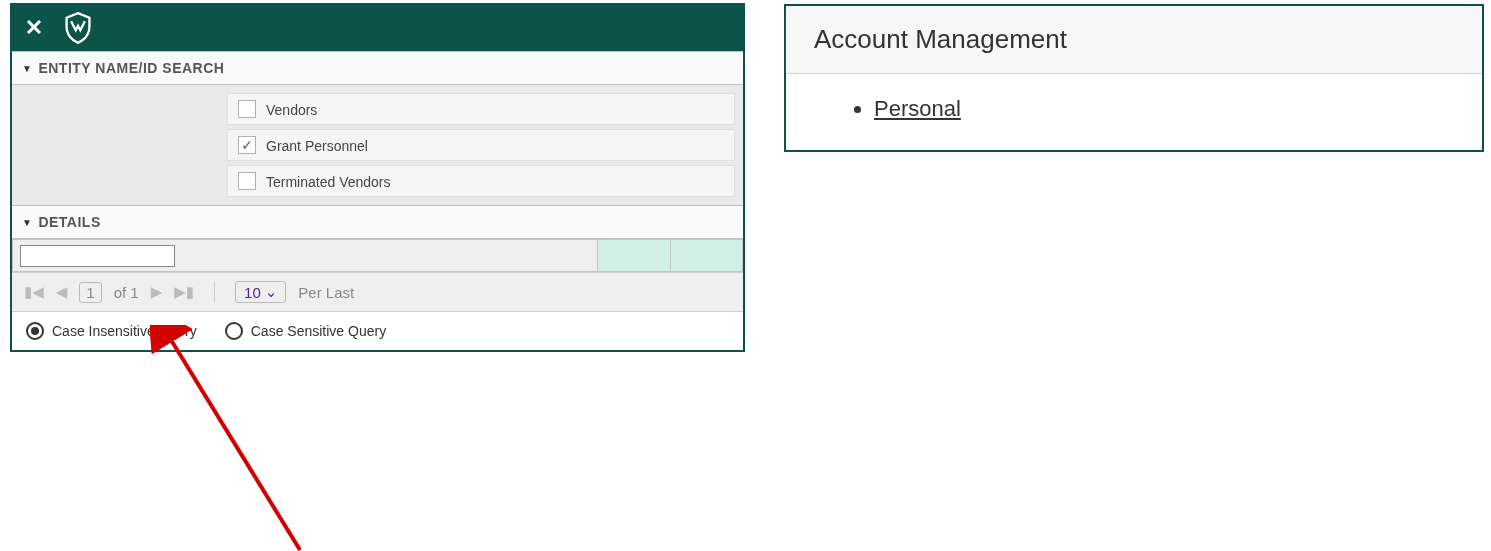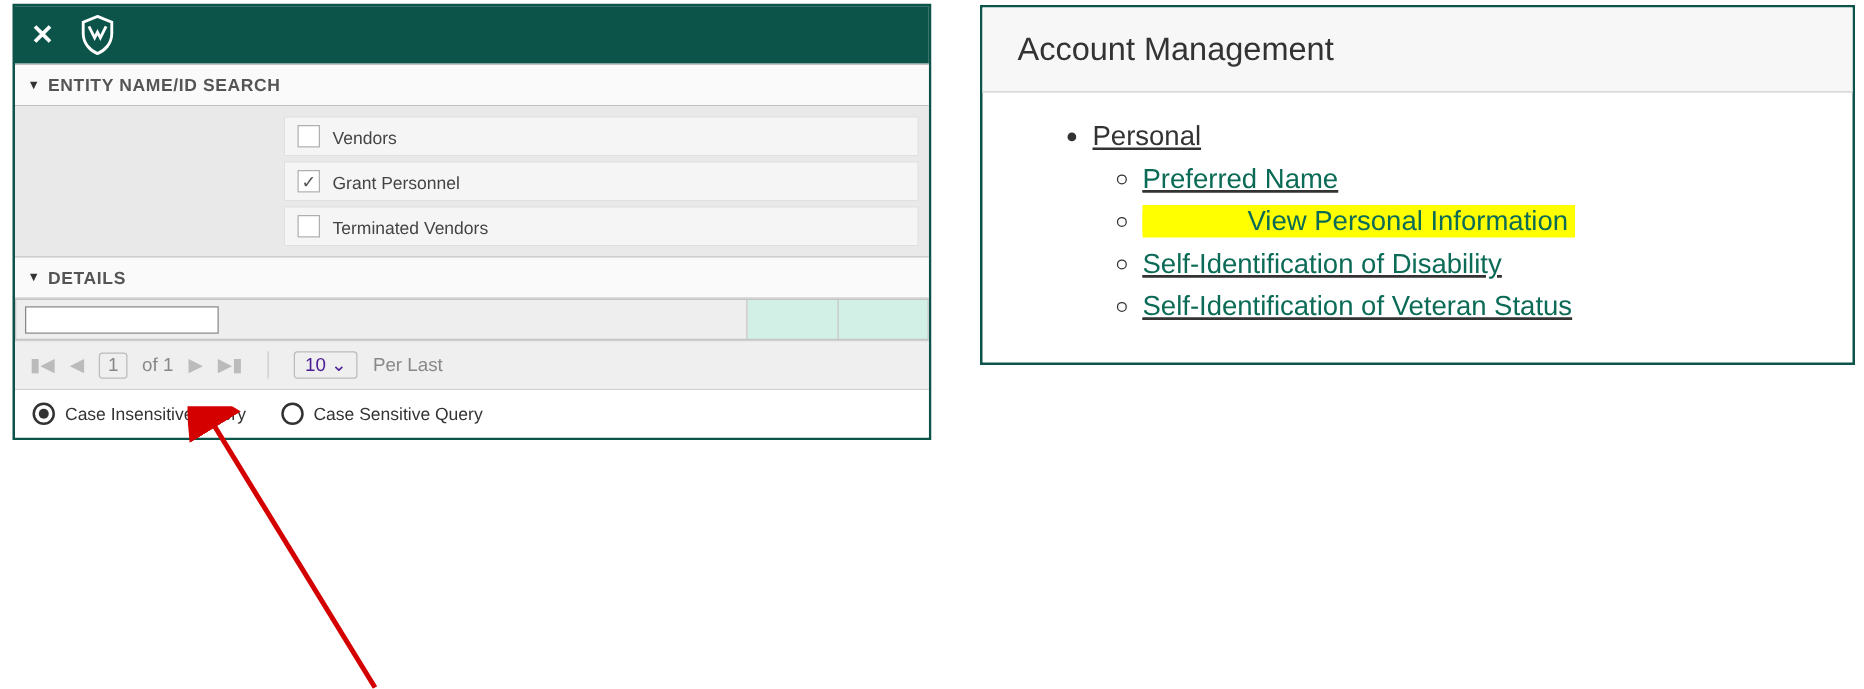--- a/index.html
+++ b/index.html
@@ -233,22 +233,16 @@
   </defs>
   <line x1="150" y1="225" x2="18" y2="10" stroke="#d40000" stroke-width="4" marker-end="url(#ah)"></line>
 </svg>
 
 <div class="right-panel">
   <div class="right-header">Account Management</div>
   <div class="tree">
     <ul>
       <li>
         <span>Personal</span>
-        <ul>
-          <li><a>Preferred Name</a></li>
-          <li><span class="hl"><span class="hl-marker"></span><a>View Personal Information</a></span></li>
-          <li><a>Self-Identification of Disability</a></li>
-          <li><a>Self-Identification of Veteran Status</a></li>
-        </ul>
       </li>
     </ul>
   </div>
 </div>
 
 </body></html>

